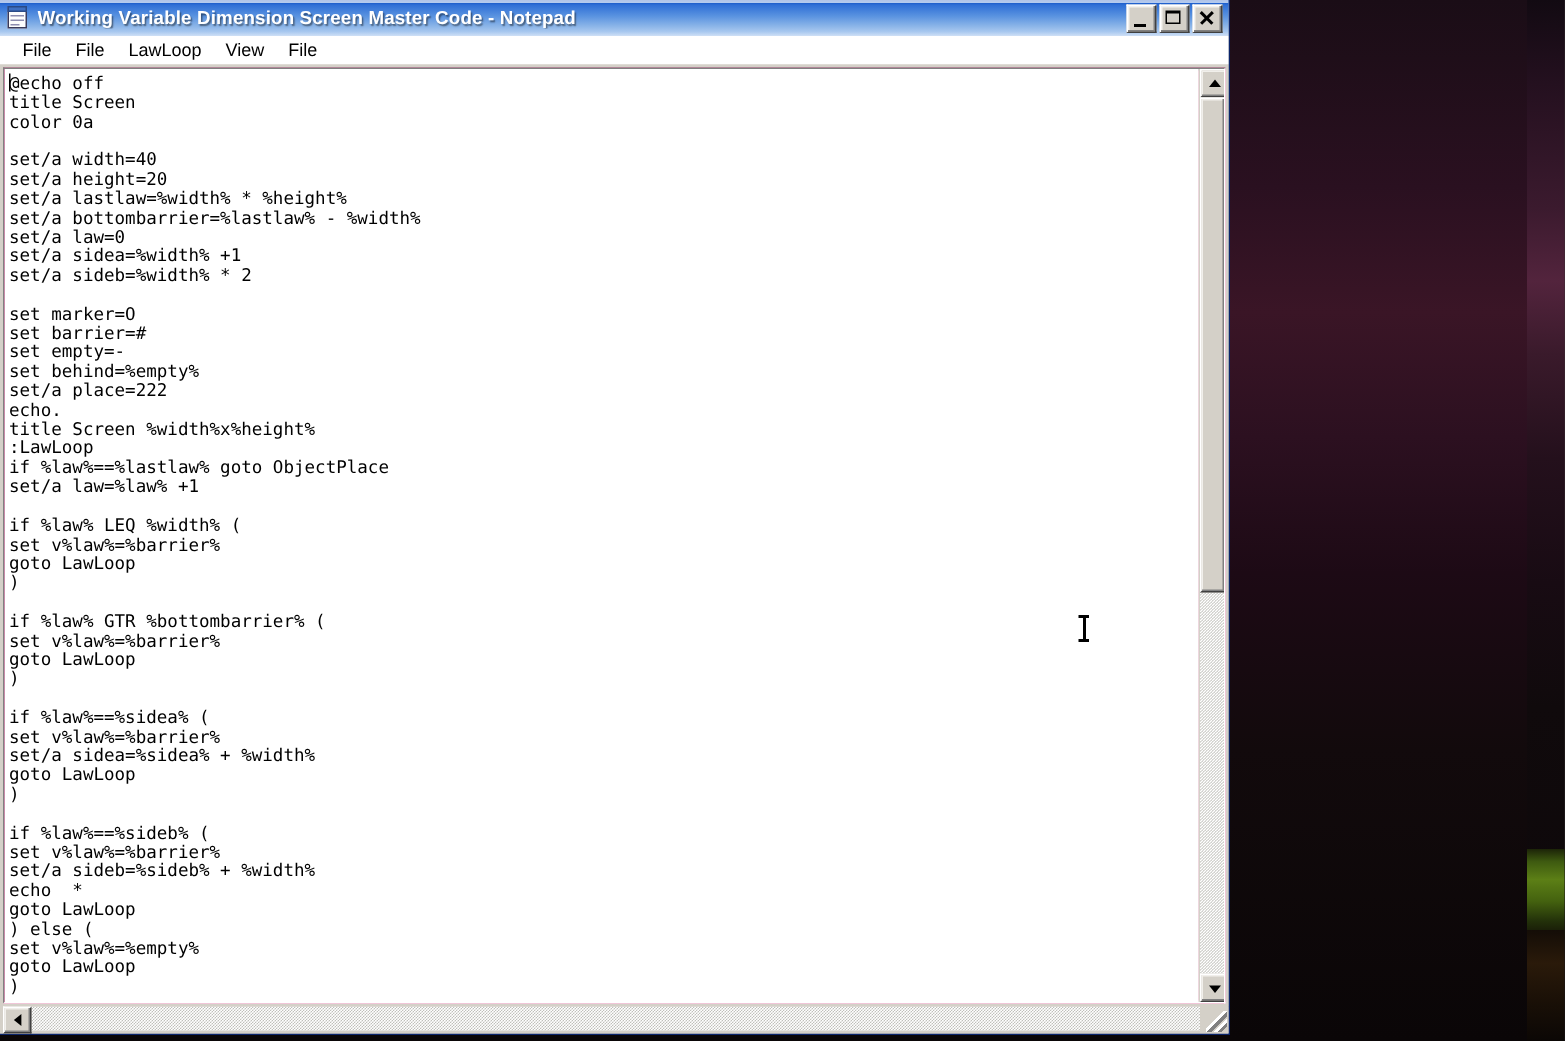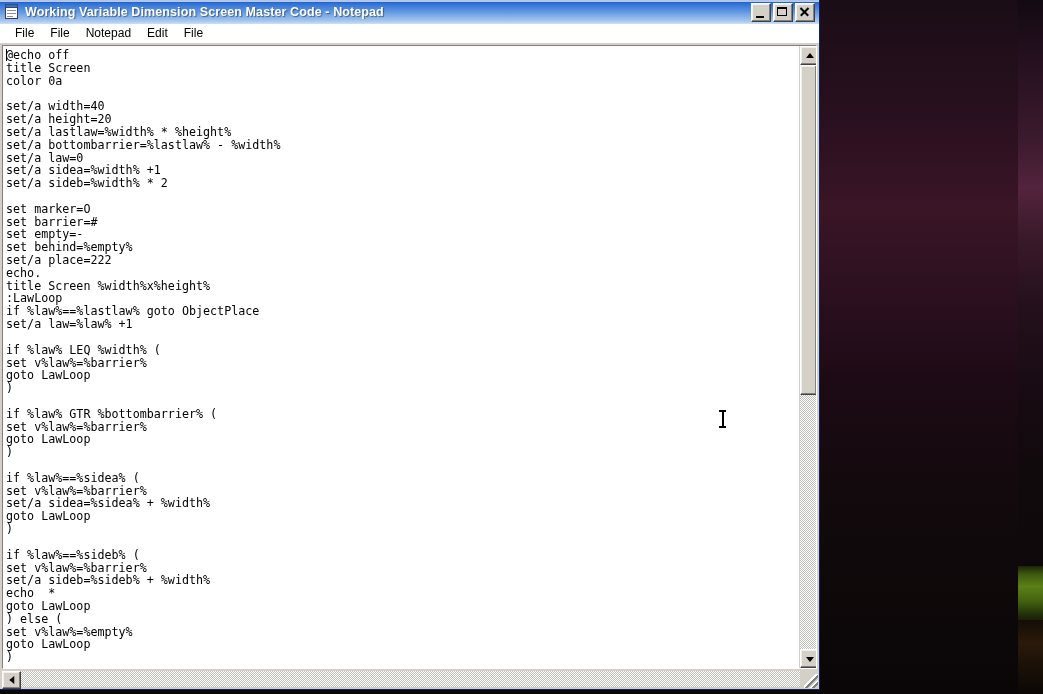--- a/index.html
+++ b/index.html
@@ -406,22 +406,22 @@
       <span class="cap-btn">
         <span class="x1"></span>
         <span class="x2"></span>
       </span>
     </span>
   </div>
 
   <div id="menubar">
     <span class="menu-item">File</span>
     <span class="menu-item">File</span>
-    <span class="menu-item">Notepad</span>
-    <span class="menu-item">Edit</span>
+    <span class="menu-item">LawLoop</span>
+    <span class="menu-item">View</span>
     <span class="menu-item">File</span>
   </div>
 
   <div id="client">
     <div id="edit-frame">
       <div id="textarea">
         <div id="caret"></div>
         <pre id="code">@echo off
 title Screen
 color 0a

